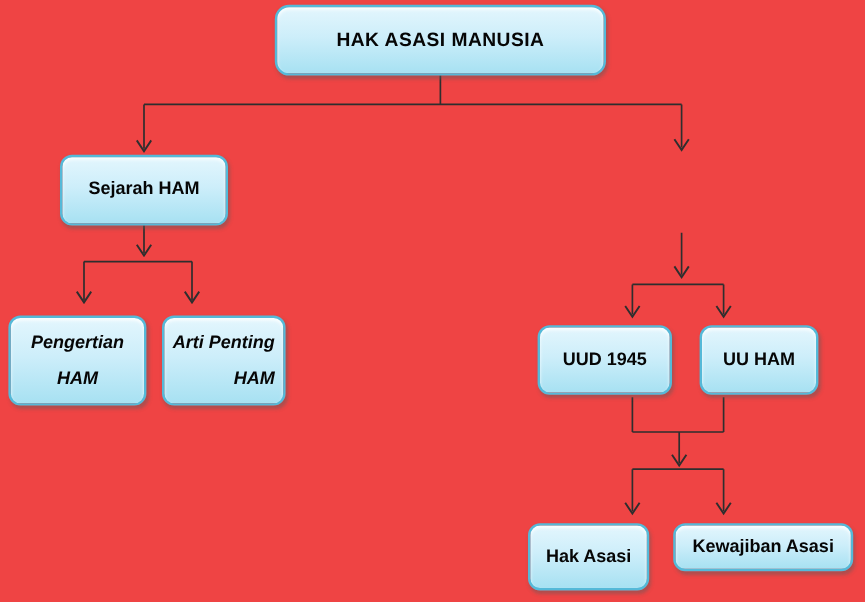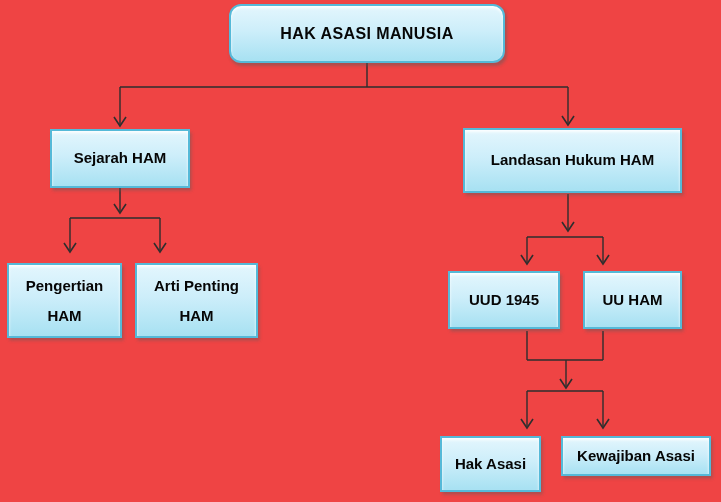--- a/index.html
+++ b/index.html
@@ -24,40 +24,40 @@
   .node {
     position: absolute;
     z-index: 2;
     display: flex;
     align-items: center;
     justify-content: center;
     text-align: center;
     box-sizing: border-box;
     background: linear-gradient(180deg, #e3f6fd 0%, #cdeefa 45%, #a7e1f2 100%);
     border: 2px solid #55b9d8;
-    border-radius: 0;
+    border-radius: 10px;
     box-shadow: 1.5px 2.5px 3px rgba(90,90,90,0.45),
                 inset 0 2px 3px rgba(255,255,255,0.9);
     font-weight: bold;
     color: #060606;
     font-size: 15px;
   }
   .node .lbl { line-height: 1.25; }
-  .node.two-line .lbl { line-height: 30px; }
+  .node.two-line .lbl { line-height: 30px; font-style: italic; }
   .node.title-node {
     font-size: 16px;
     letter-spacing: 0.4px;
     border-radius: 12px;
   }
   
   #n-root      { left: 229px; top: 4px;   width: 276px; height: 59px; }
   #n-sejarah   { left: 50px;  top: 129px; width: 140px; height: 59px; }
   #n-landasan  { left: 463px; top: 128px; width: 219px; height: 65px; }
   #n-pengertian{ left: 7px;   top: 263px; width: 115px; height: 75px; }
-  #n-arti      { left: 135px; top: 263px; width: 123px; height: 75px; }
+  #n-arti      { left: 135px; top: 263px; width: 103px; height: 75px; text-align: right; }
   #n-uud       { left: 448px; top: 271px; width: 112px; height: 58px; }
   #n-uuham     { left: 583px; top: 271px; width: 99px;  height: 58px; }
   #n-hak       { left: 440px; top: 436px; width: 101px; height: 56px; }
   #n-kewajiban { left: 561px; top: 436px; width: 150px; height: 40px; }
 </style>
 </head>
 <body>
 
 <div class="canvas">
 
@@ -97,23 +97,20 @@
   </svg>
 
   <div class="node title-node" id="n-root">
     <div class="lbl">HAK ASASI MANUSIA</div>
   </div>
 
   <div class="node" id="n-sejarah">
     <div class="lbl">Sejarah HAM</div>
   </div>
 
-  <div class="node" id="n-landasan">
-    <div class="lbl">Landasan Hukum HAM</div>
-  </div>
 
   <div class="node two-line" id="n-pengertian">
     <div class="lbl">
       <div>Pengertian</div>
       <div>HAM</div>
     </div>
   </div>
 
   <div class="node two-line" id="n-arti">
     <div class="lbl">

